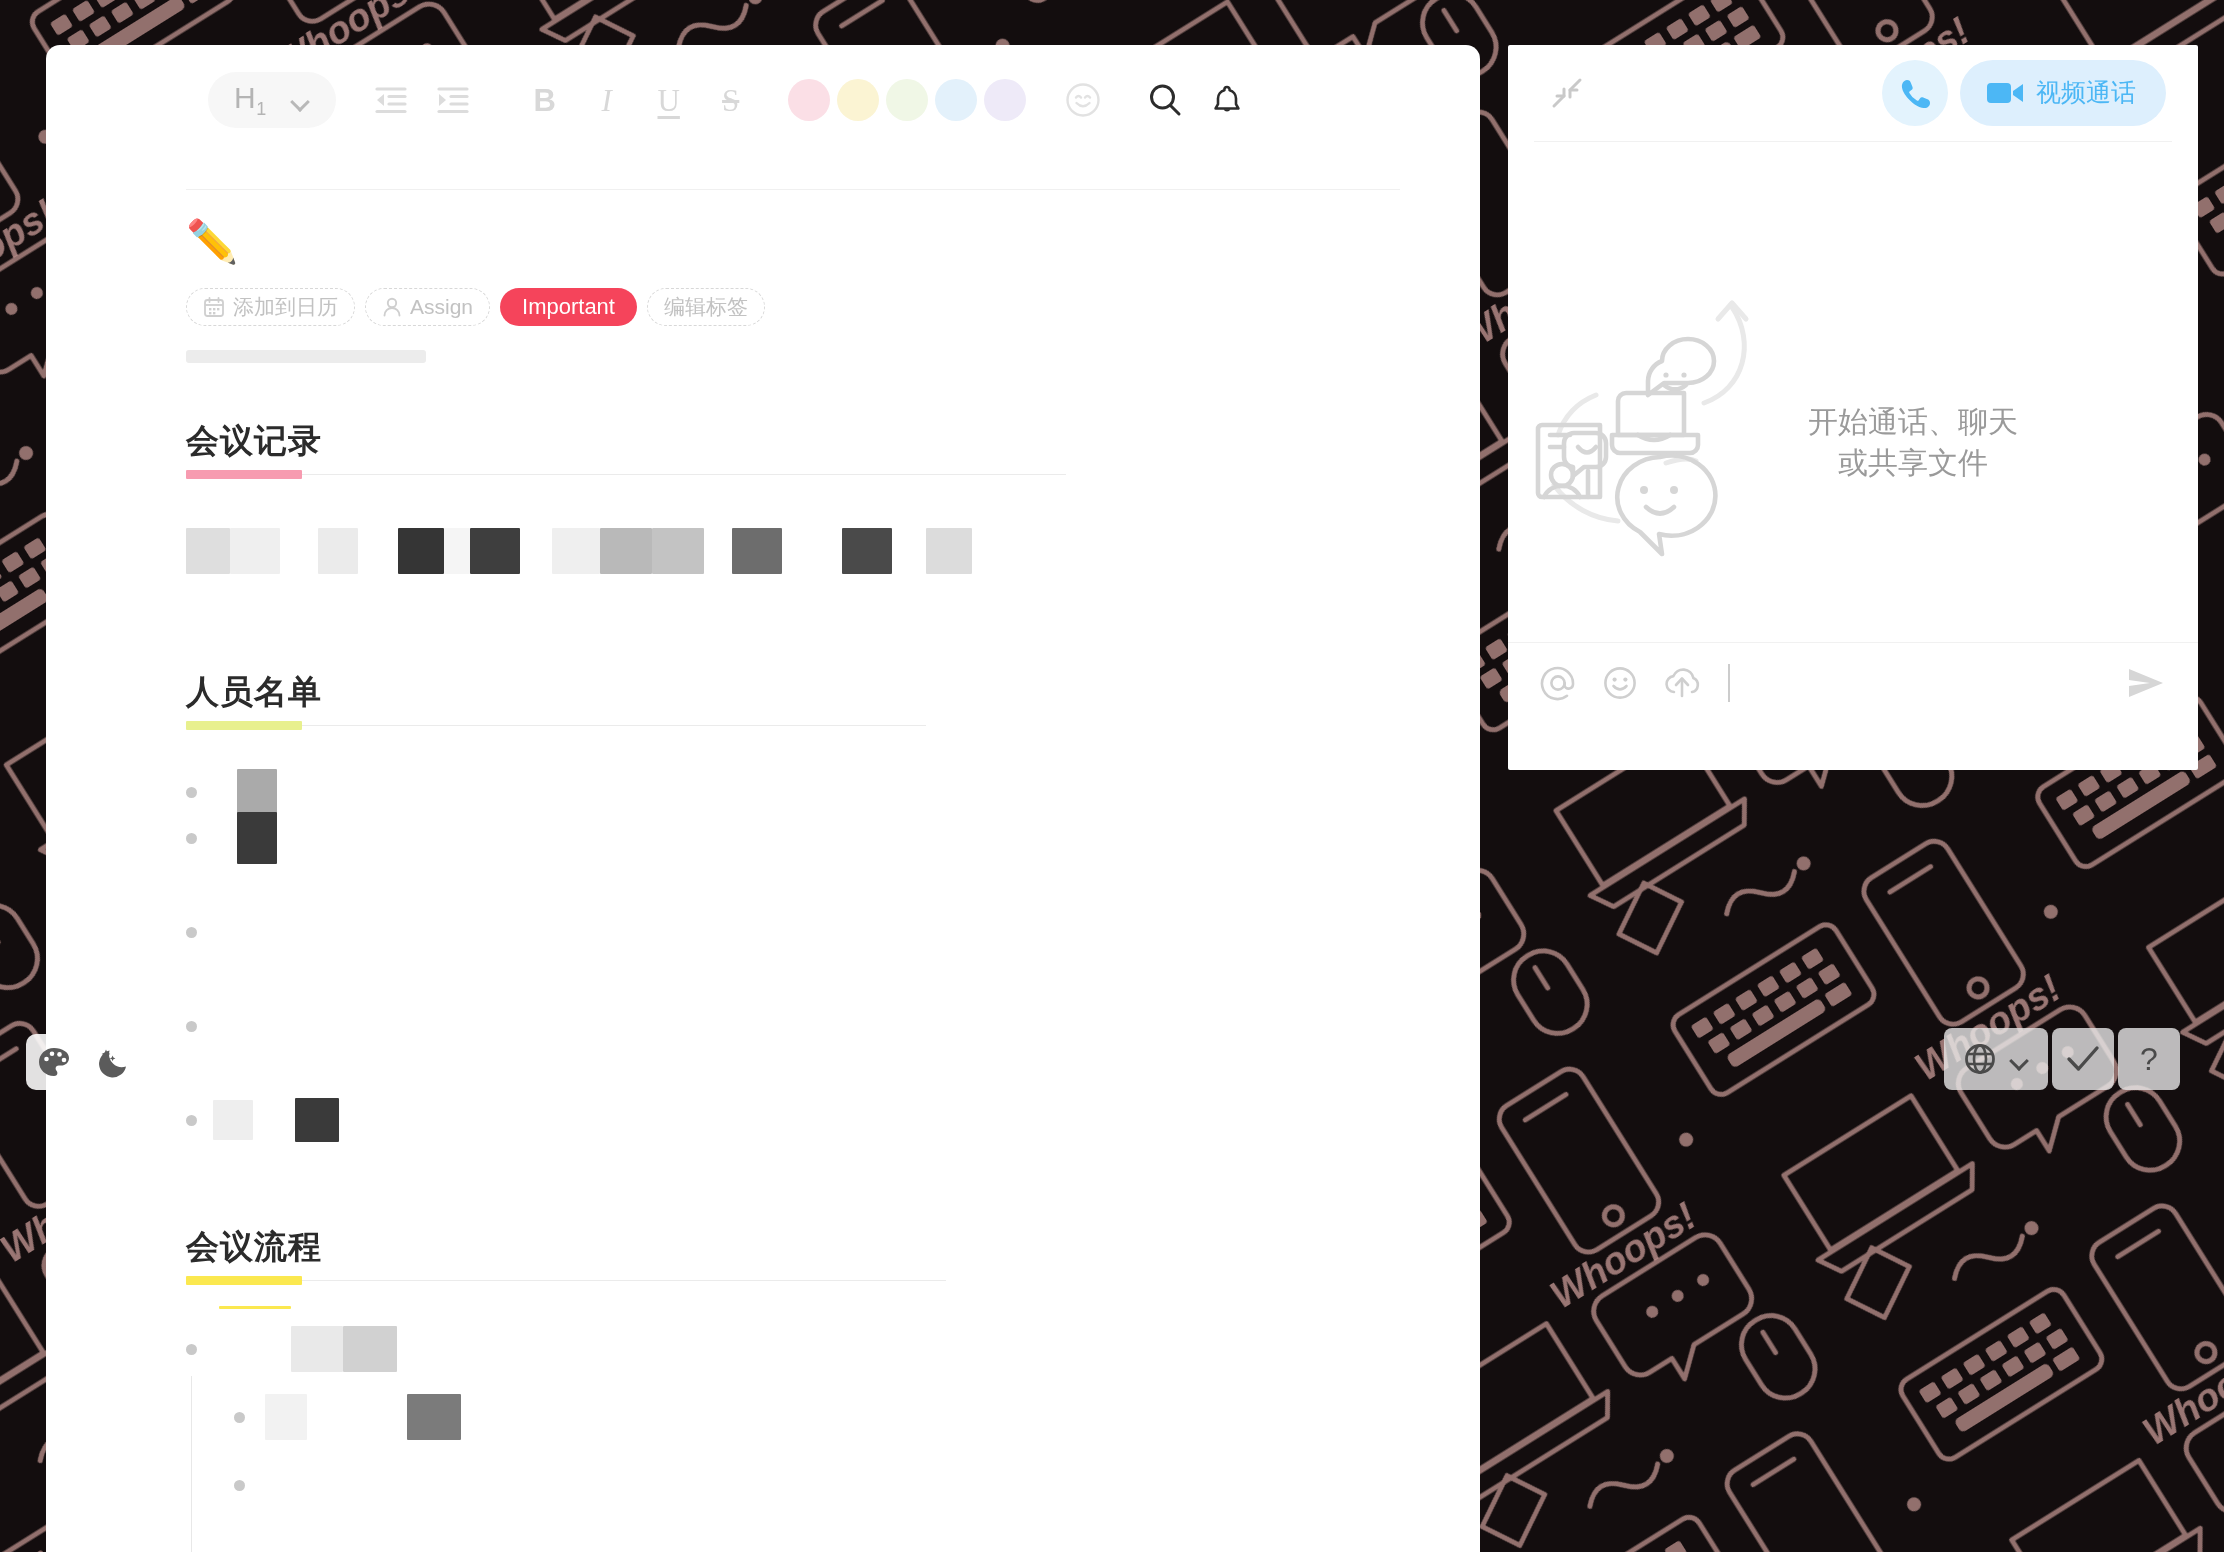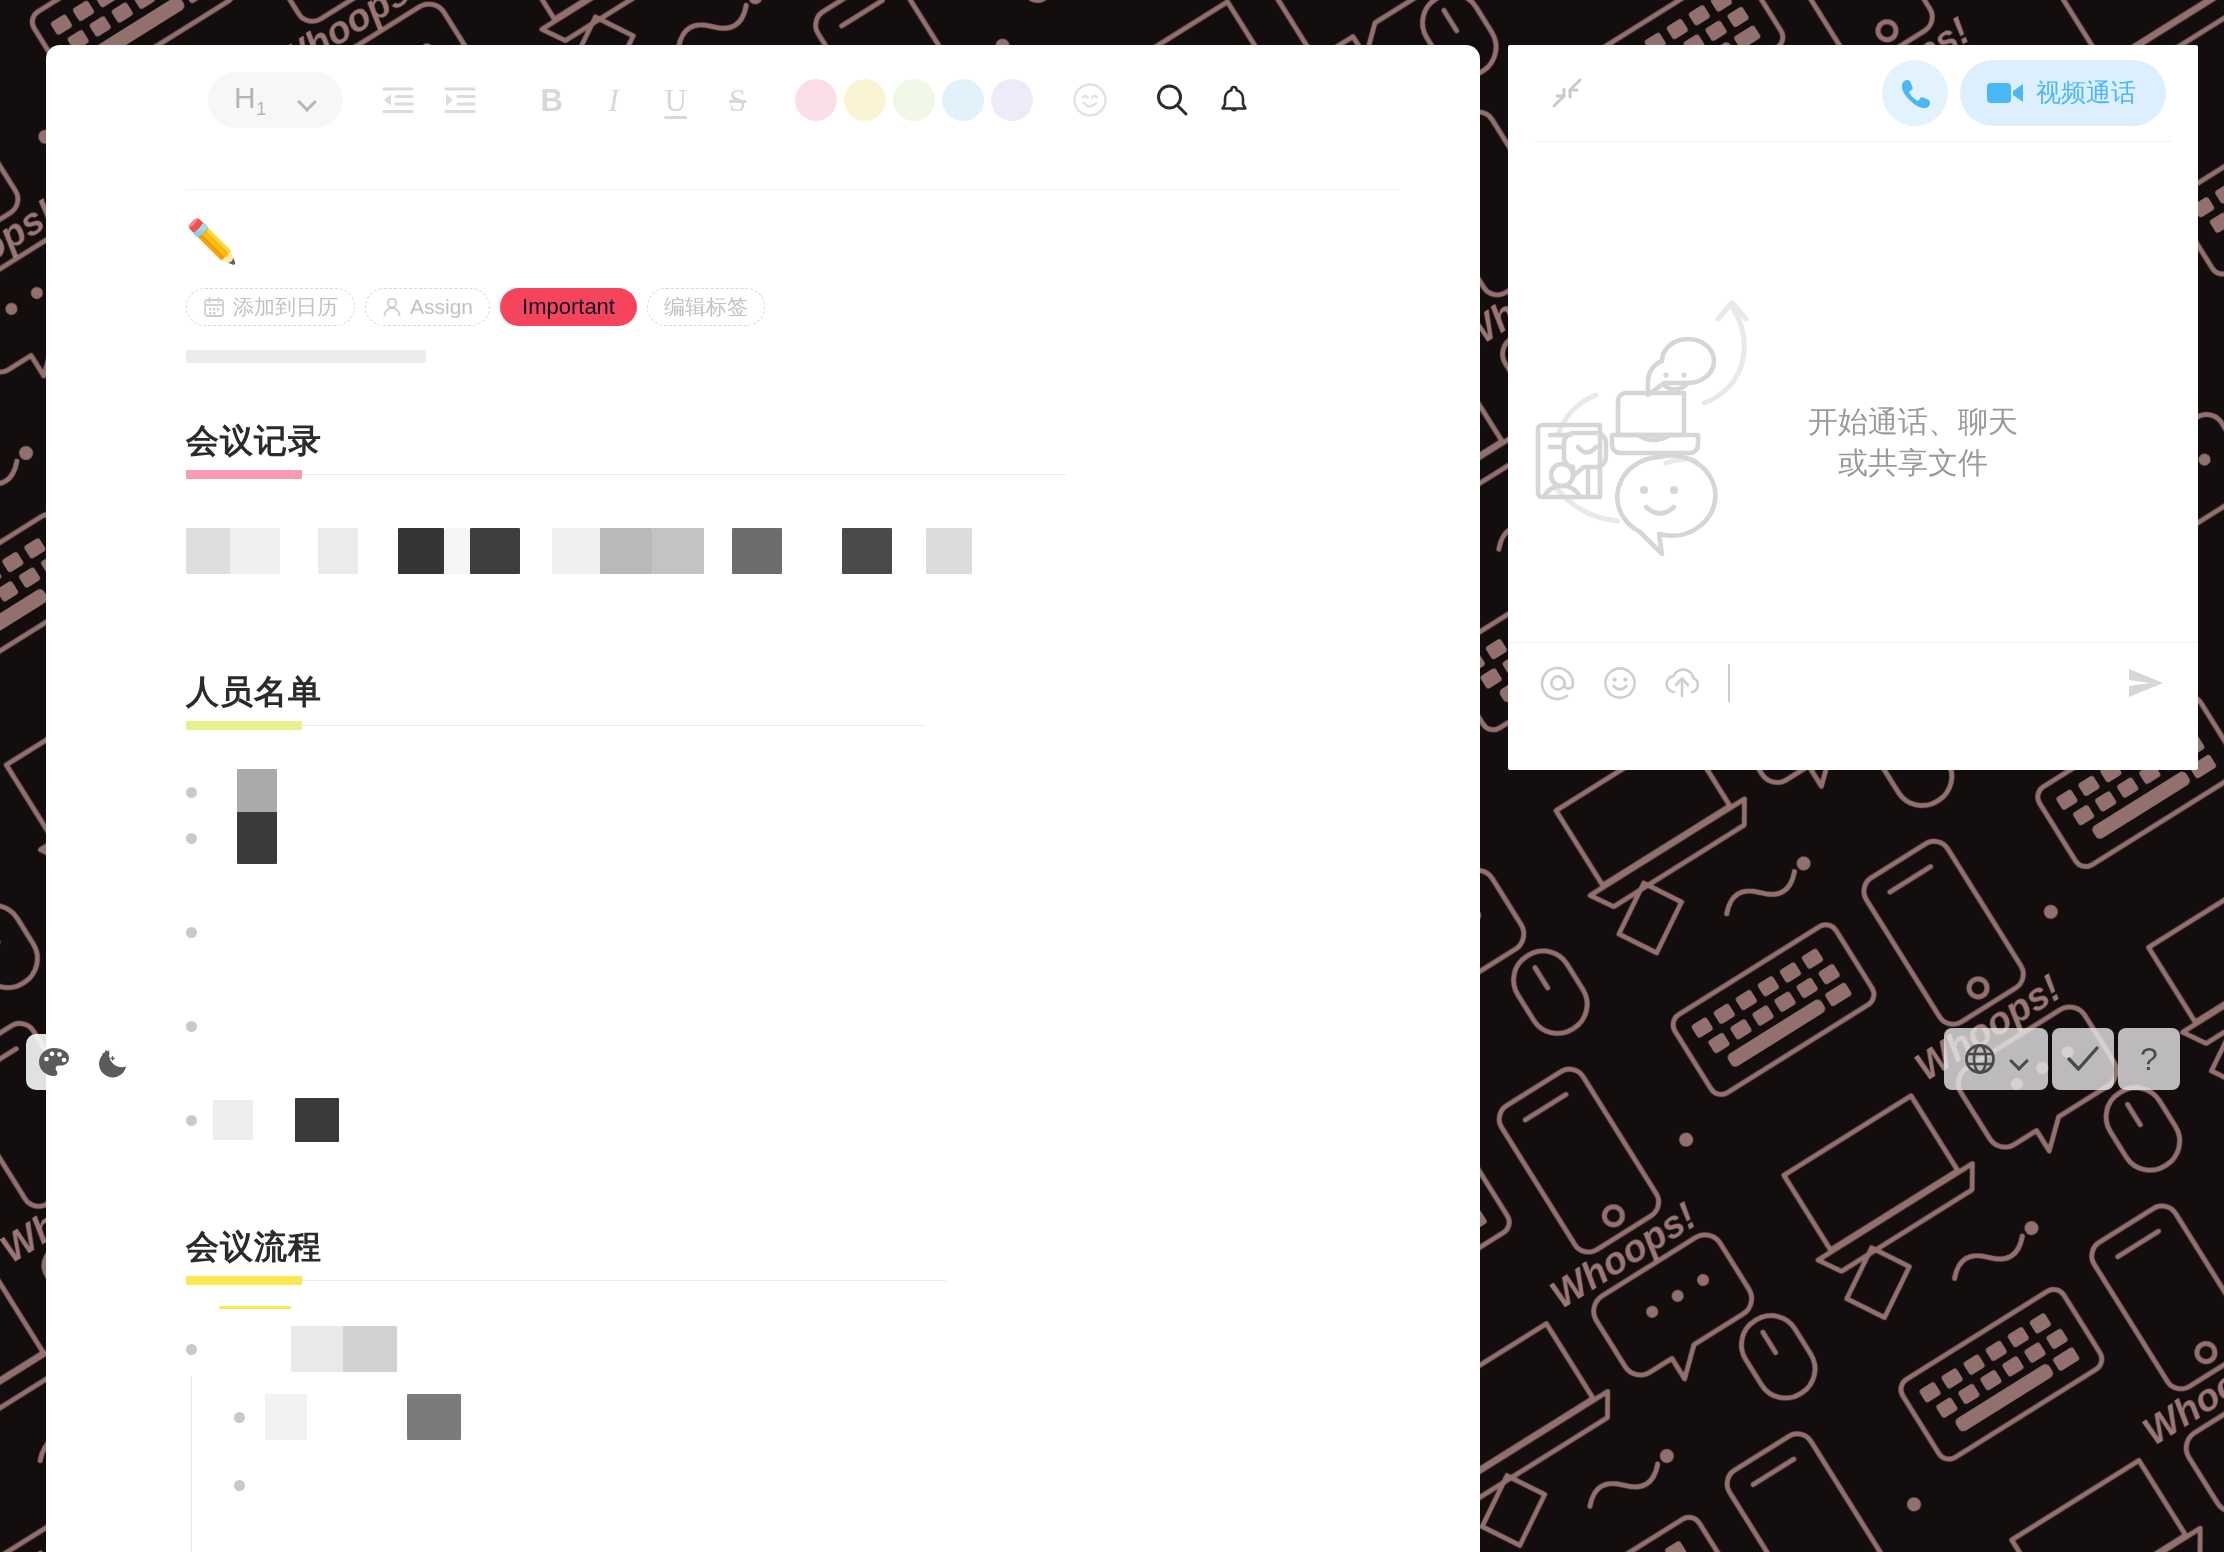--- a/index.html
+++ b/index.html
@@ -43,21 +43,21 @@
     display: flex;
     align-items: center;
     padding-left: 162px;
     gap: 0px;
   }
 
   .tb-pill {
     display: flex;
     align-items: center;
     justify-content: space-between;
-    gap: 32px;
+    gap: 25px;
     height: 56px;
     padding: 0 26px;
     border-radius: 28px;
     background: #f7f7f7;
     color: #b8b8b8;
     cursor: pointer;
   }
   .tb-pill .h1txt {
     font-size: 30px;
     font-weight: 500;
@@ -151,21 +151,21 @@
     border-radius: 19px;
     border: 1.5px dashed #d8d8d8;
     color: #c2c2c2;
     font-size: 21px;
     cursor: pointer;
     white-space: nowrap;
   }
   .tag.solid {
     border: none;
     background: #f5445b;
-    color: #0f172a;
+    color: #ffffff;
     font-size: 22px;
     padding: 0 22px;
     height: 38px;
   }
   .tag svg { display:block; }
 
   #subbar {
     margin-top: 24px;
     width: 240px;
     height: 13px;

